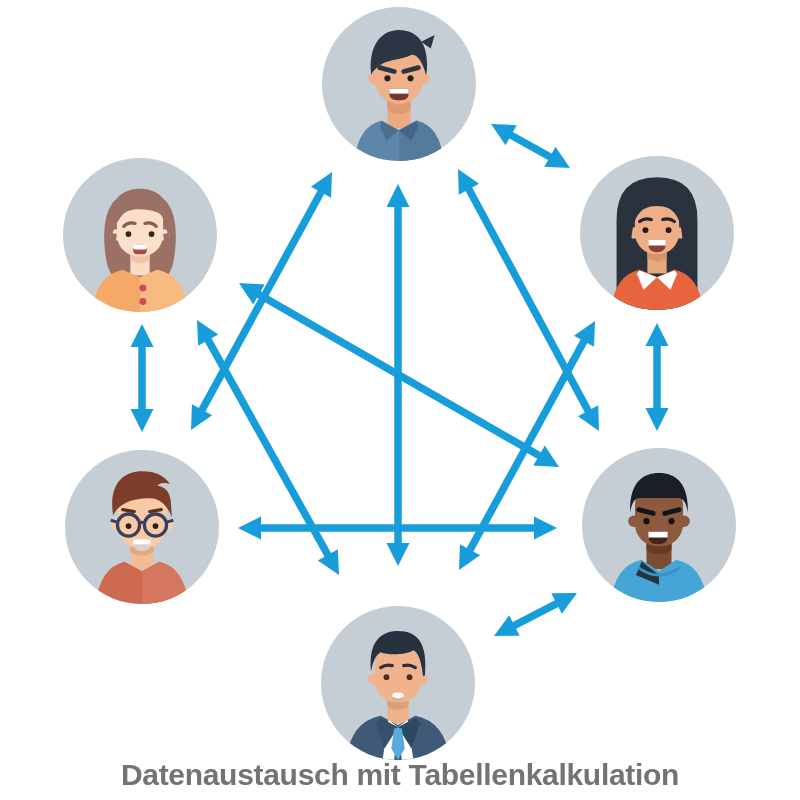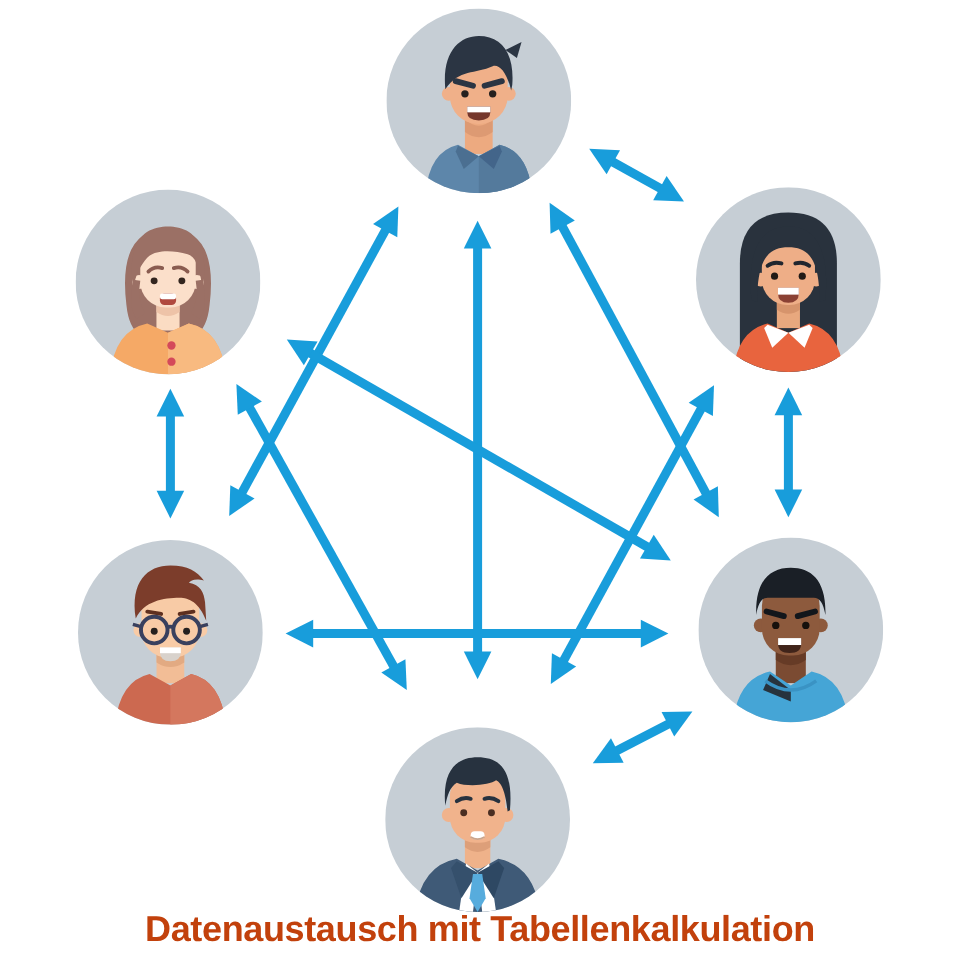--- a/index.html
+++ b/index.html
@@ -249,14 +249,14 @@
         <path d="M62 64 q6 -4 12 -2" stroke="#27323f" stroke-width="3.4" stroke-linecap="round" fill="none"></path>
         <path d="M86 62 q6 -2 12 2" stroke="#27323f" stroke-width="3.4" stroke-linecap="round" fill="none"></path>
         <circle cx="68" cy="74" r="3" fill="#4a2e22"></circle>
           <circle cx="92" cy="74" r="3" fill="#4a2e22"></circle>
         <rect x="74" y="90" width="12" height="7" rx="3.5" fill="#ffffff"></rect>
         <path d="M74 95 q6 4 12 0" stroke="#caa58c" stroke-width="1.5" fill="none"></path>
       </g>
     </svg>
   </div>
 
-  <div class="diagram-title" style="color: #c2410c;">Datenaustausch mit Tabellenkalkulation</div>
+  <div class="diagram-title" style="color: #737373;">Datenaustausch mit Tabellenkalkulation</div>
 </div>
 
 </body></html>

